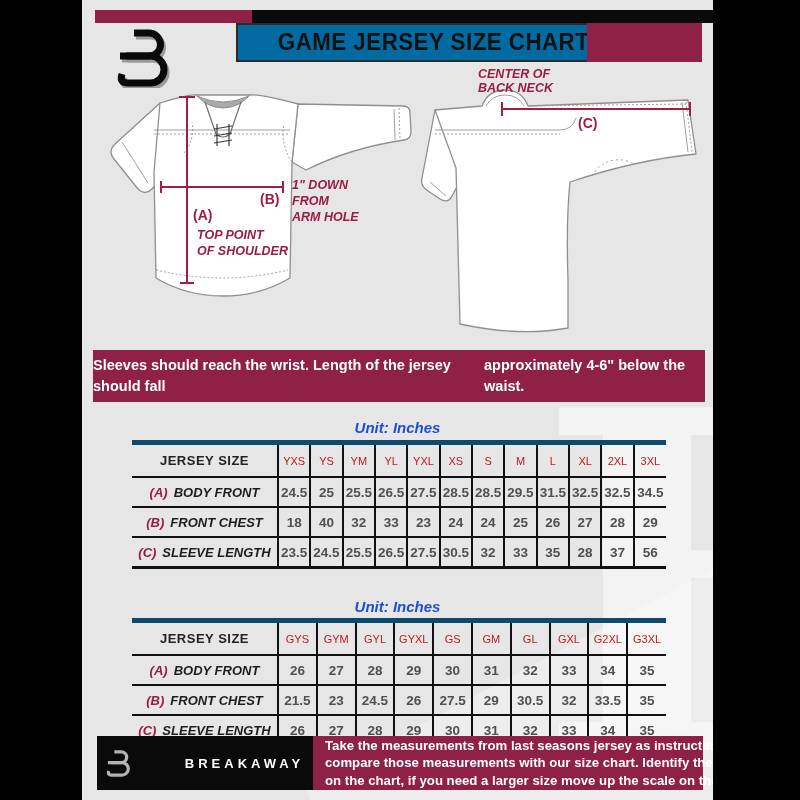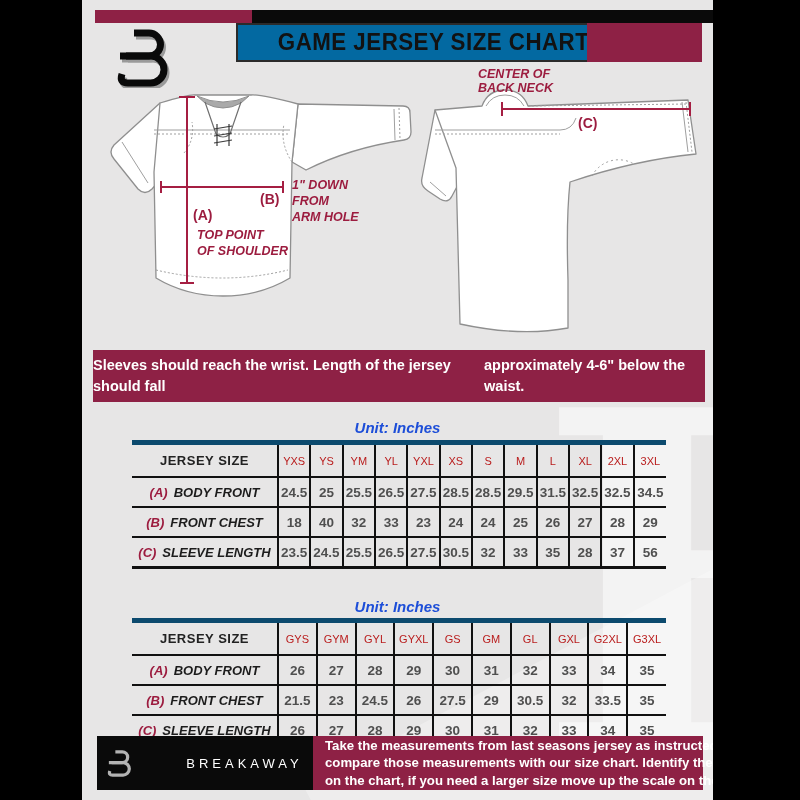--- a/index.html
+++ b/index.html
@@ -55,21 +55,21 @@
   th.data{font-size:11px;font-weight:400;color:#b91c1c;}
   th.data,td.data{border-left:2px solid #111;}
   td.num{font-size:13.5px;font-weight:600;color:#4f4f4f;}
   td.row-label{text-align:left;padding-left:17px;font-size:13px;font-weight:700;color:#1c1c1c;
     white-space:nowrap;font-style:italic;}
   td.row-label .key{font-weight:800;margin-right:6px;}
 
   
   .footer-black{left:15px;top:736px;width:216px;height:54px;background:#0a0a0a;display:flex;
     align-items:center;justify-content:center;gap:9px;}
-  .footer-brand{color:#fff;font-size:13px;font-weight:400;letter-spacing:4px;padding-left:44px;}
+  .footer-brand{color:#fff;font-size:13px;font-weight:700;letter-spacing:4px;padding-left:44px;}
   .footer-maroon{left:231px;top:736px;width:390px;height:54px;color:#fff;display:flex;
     flex-direction:column;justify-content:center;padding:0 12px;box-sizing:border-box;}
   .footer-maroon span{font-size:13.2px;font-weight:600;line-height:17.2px;white-space:nowrap;}
 
   .maroon-bg{background:#8e2145;}
 
   
   svg .mnote{font-family:"Liberation Sans",sans-serif;font-size:12.5px;font-style:italic;
     font-weight:700;fill:#9c1c3f;}
   svg .mkey{font-family:"Liberation Sans",sans-serif;font-size:14px;font-weight:800;fill:#9c1c3f;}

